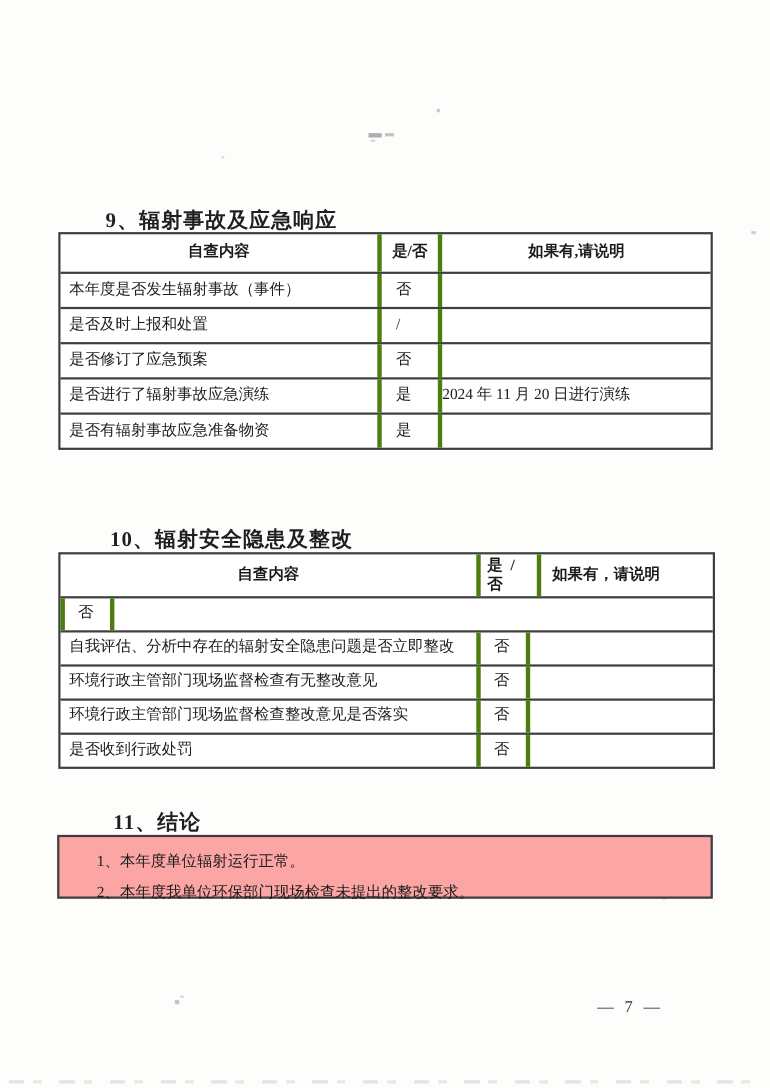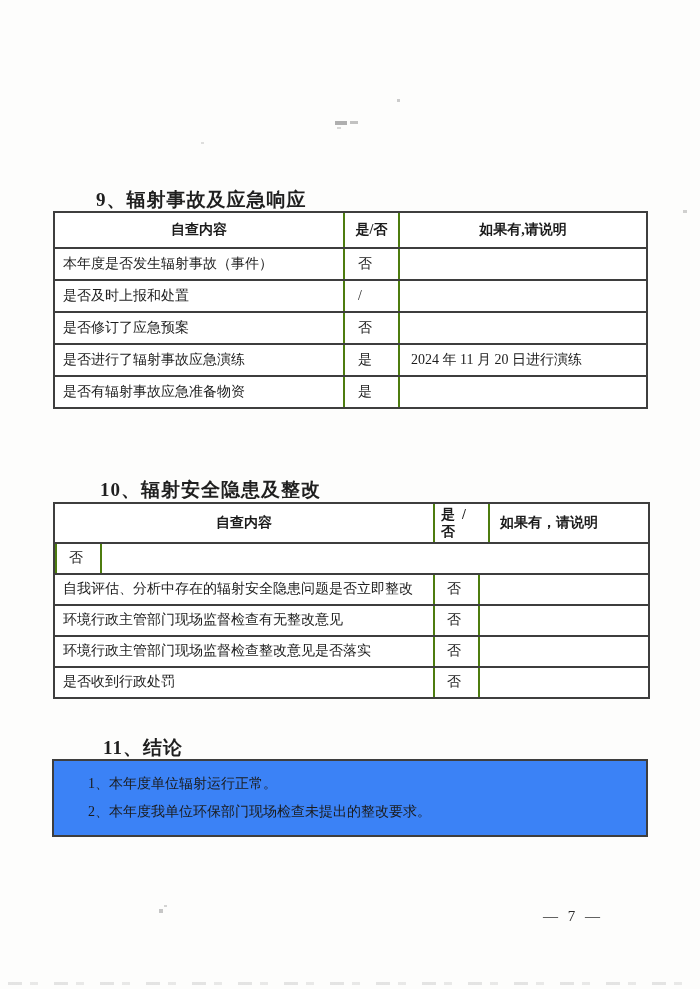--- a/index.html
+++ b/index.html
@@ -29,29 +29,29 @@
   .trow:first-child{border-top:none;}
   .cell{
     box-sizing:border-box;
     display:flex;
     align-items:center;
     font-size:14px;
     line-height:1.2;
     overflow:hidden;
     white-space:nowrap;
   }
-  .cell.bl{border-left:2px solid #4d7c0f;}
+  .cell.bl{border-left:4px solid #4d7c0f;}
   .hdr .cell{font-weight:bold;}
   
   .tbl9{left:53px;top:211px;width:595px;}
   .tbl9 .trow{height:32px;}
   .tbl9 .trow.hdr{height:34px;}
   .tbl9 .c1{width:288px;padding-left:8px;}
   .tbl9 .c2{width:55px;padding-left:13px;}
-  .tbl9 .c3{flex:1;padding-left:11px;}
+  .tbl9 .c3{flex:1;}
   .tbl9 .hdr .c1,.tbl9 .hdr .c3{justify-content:center;padding-left:0;}
   .tbl9 .hdr .c2{justify-content:center;padding-left:0;}
   
   .tbl10{left:53px;top:502px;width:597px;}
   .tbl10 .trow{height:31px;}
   .tbl10 .trow.hdr{height:38px;}
   .tbl10 .c1{width:378px;padding-left:8px;}
   .tbl10 .c2{width:45px;padding-left:12px;}
   .tbl10 .c3{flex:1;padding-left:10px;}
   .tbl10 .hdr .c1{justify-content:center;padding-left:0;}
@@ -60,24 +60,24 @@
     align-items:flex-start;
     justify-content:center;
     padding-left:6px;
     line-height:1.25;
   }
   .tbl10 .hdr .c2 span{white-space:pre;}
   .tbl10 .hdr .c3{justify-content:flex-start;margin-left:10px;}
   
   .conc-box{
     position:absolute;
-    left:52px;top:759px;width:596px;height:78px;
+    left:52px;top:759px;width:596px;height:58px;
     border:2px solid #3e3e3e;
     box-sizing:border-box;
-    background:#3b82f6;
+    background:#fca5a5;
     padding:9px 10px 0 34px;
   }
   .conc-line{font-size:14px;line-height:2.0;white-space:nowrap;}
   
   .page-num{
     position:absolute;
     left:543px;top:908px;
     font-size:15px;
     letter-spacing:3px;
     color:#2a2a2a;

